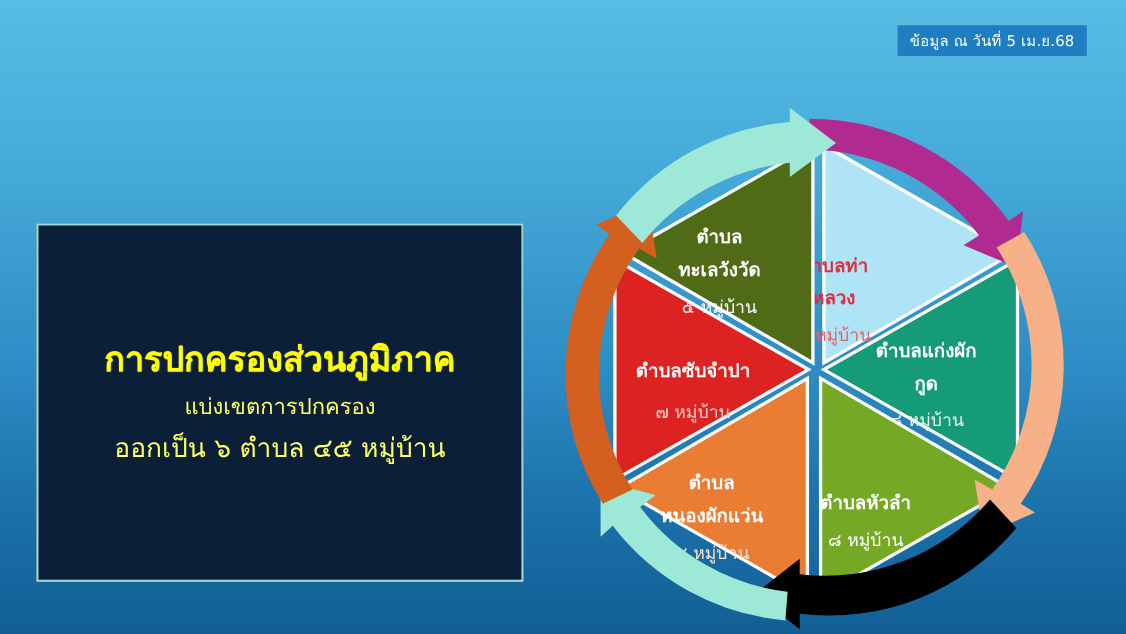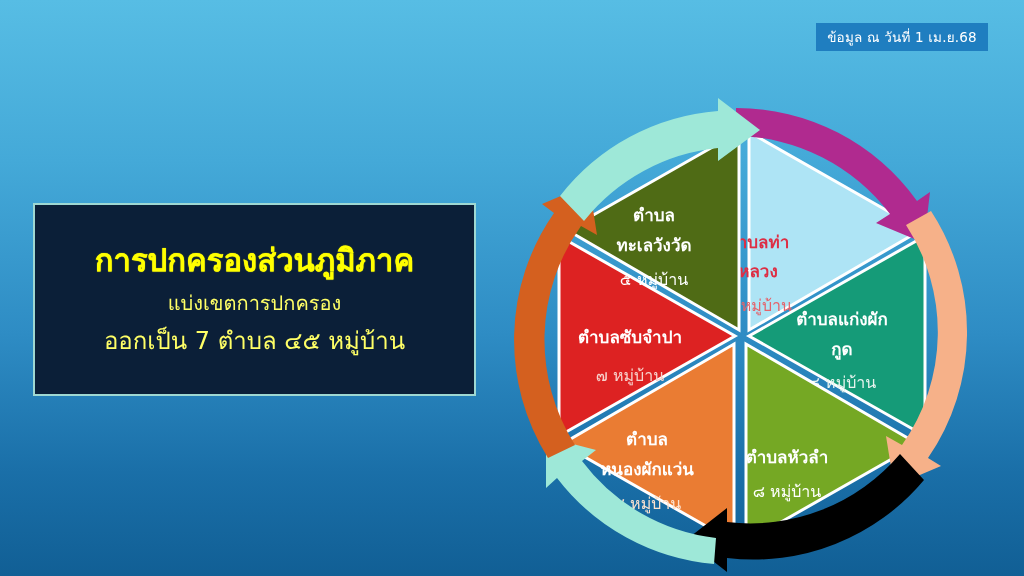--- a/index.html
+++ b/index.html
@@ -32,21 +32,21 @@
     letter-spacing: .2px;
     white-space: nowrap;
   }
 
   
   #title-panel {
     position: absolute;
     left: 33px;
     top: 203px;
     width: 443px;
-    height: 193px;
+    height: 326px;
     background: #0b1f38;
     border: 2px solid #9fd8d2;
     box-sizing: border-box;
     display: flex;
     flex-direction: column;
     align-items: center;
     justify-content: center;
     gap: 10px;
   }
   #title-main {
@@ -92,27 +92,27 @@
     text-anchor: middle;
     dominant-baseline: middle;
   }
 </style>
 </head>
 <body>
 
 <div id="stage">
 
   <div id="date-badge">
-    <span>ข้อมูล ณ วันที่ 1 เม.ย.68</span>
+    <span>ข้อมูล ณ วันที่ 5 เม.ย.68</span>
   </div>
 
   <div id="title-panel">
     <div id="title-main">การปกครองส่วนภูมิภาค</div>
     <div id="title-sub1">แบ่งเขตการปกครอง</div>
-    <div id="title-sub2">ออกเป็น  7 ตำบล  ๔๕ หมู่บ้าน</div>
+    <div id="title-sub2">ออกเป็น  ๖ ตำบล  ๔๕ หมู่บ้าน</div>
   </div>
 
   <div id="wheel">
     <svg viewBox="0 0 560 492" xmlns="http://www.w3.org/2000/svg">
 
       <g>
         <path d="M 284 46 L 284 244 L 456 144 Z" transform="translate(3,-2)" fill="#aee4f5" stroke="#ffffff" stroke-width="3"></path>
         <text class="seg-label" x="296" y="155" fill="#dd2e44">ตำบลท่า</text>
         <text class="seg-label" x="296" y="184" fill="#dd2e44">หลวง</text>
         <text class="seg-count" x="296" y="218" fill="#e4636b">๙ หมู่บ้าน</text>

